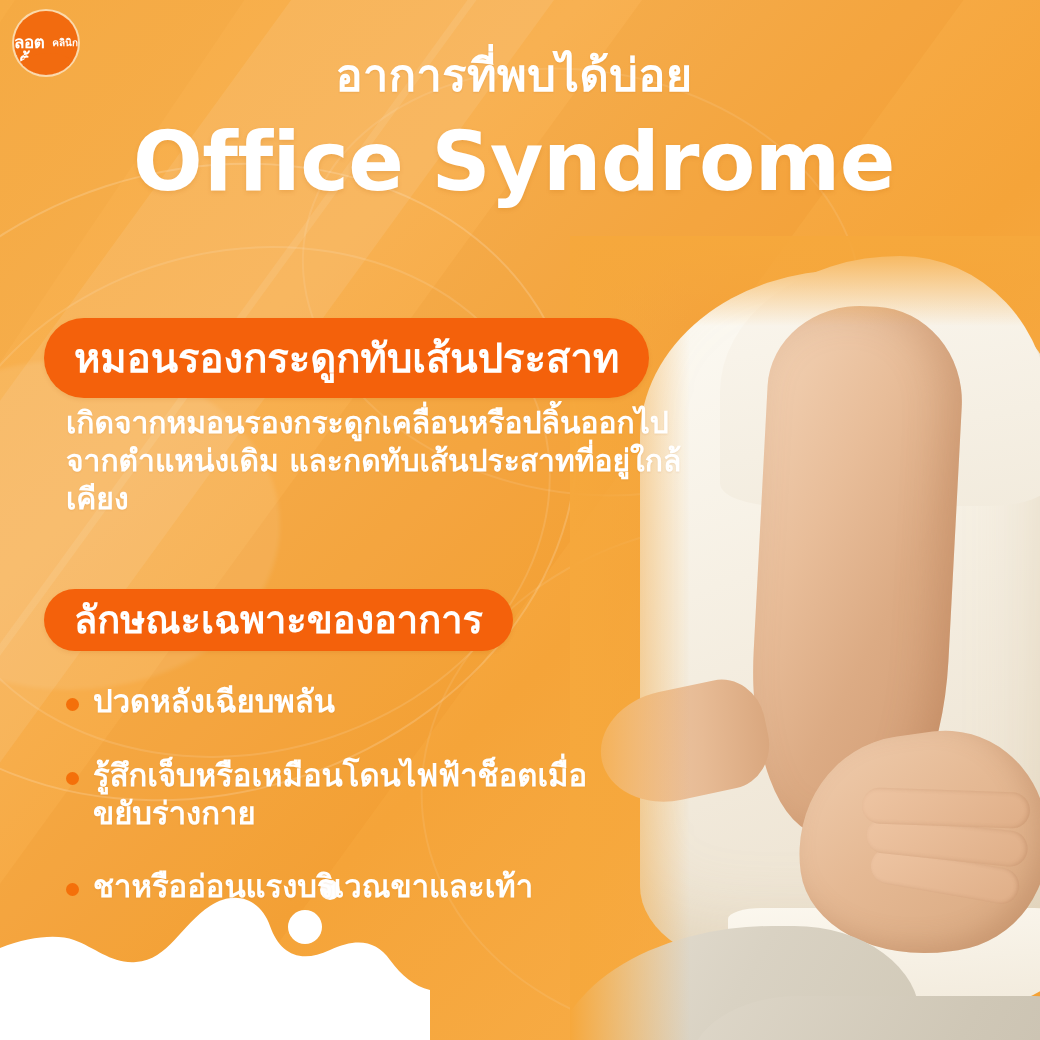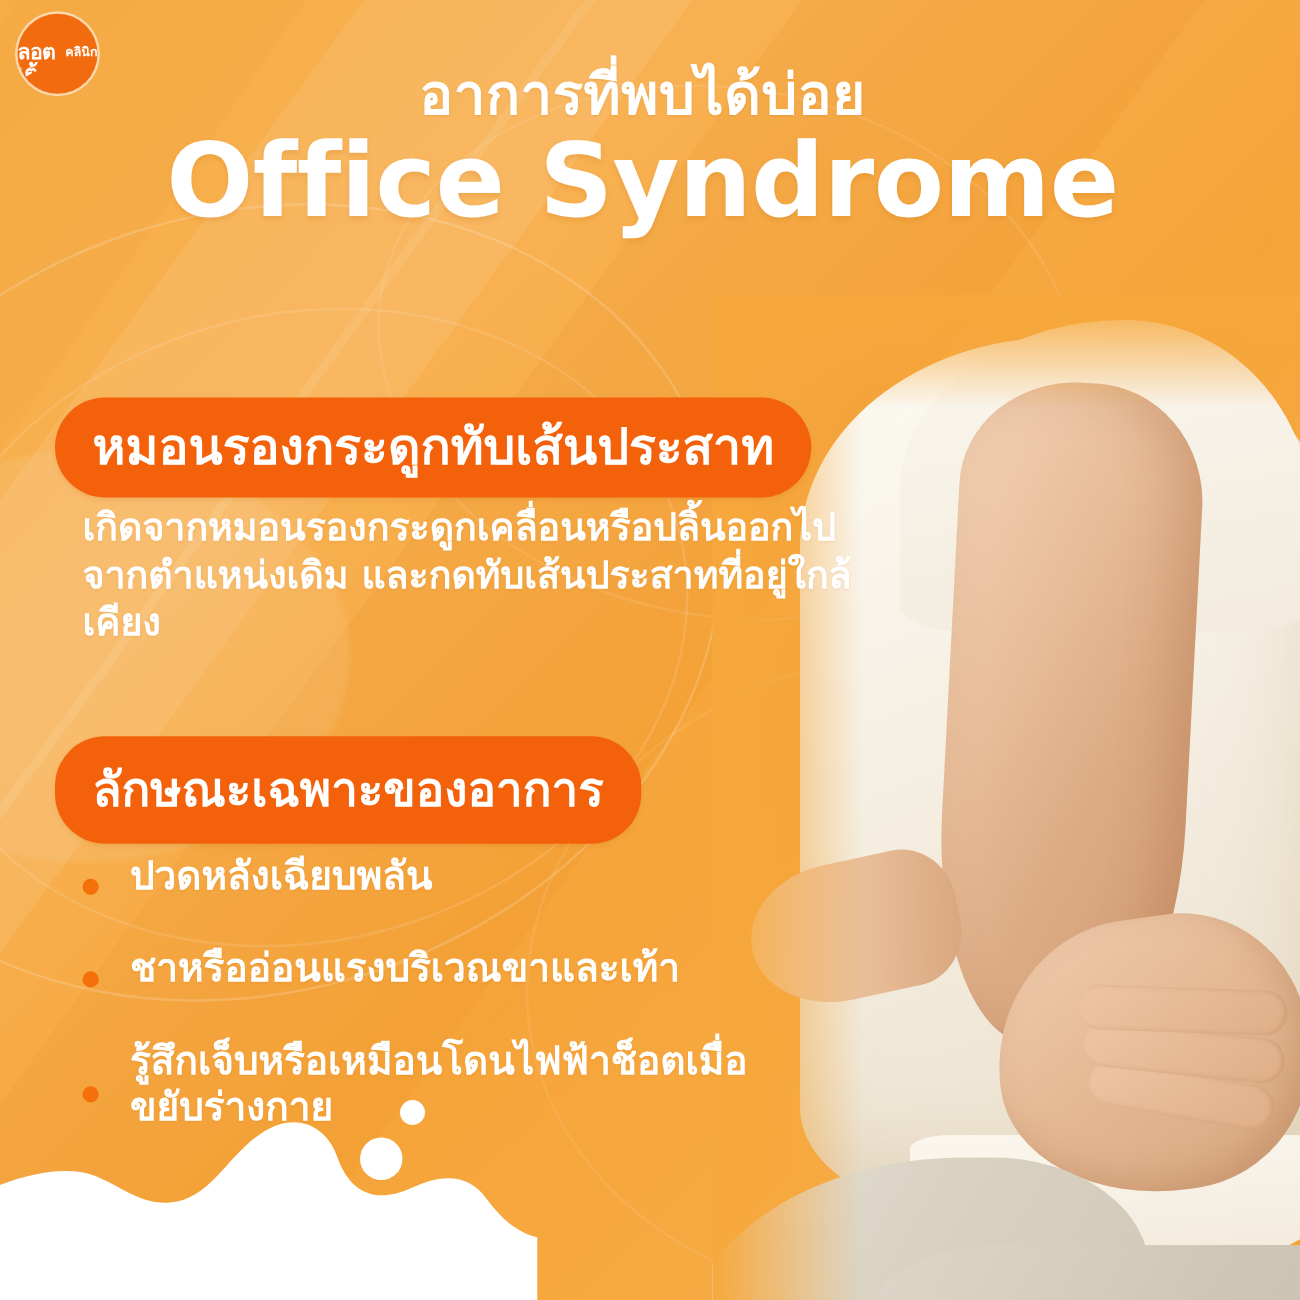--- a/index.html
+++ b/index.html
@@ -44,21 +44,21 @@
     background:#f26b0f;border-radius:55% 45% 0 0 / 100% 100% 0 0;
   }
 
   
   .header{position:absolute;left:0;top:52px;width:1028px;text-align:center;z-index:6;}
   .kicker{
     color:#ffffff;font-size:45px;font-weight:700;line-height:1.05;
     letter-spacing:.5px;text-shadow:0 1px 2px rgba(190,100,10,.18);
   }
   .maintitle{
-    color:#ffffff;font-size:82px;font-weight:700;line-height:1.05;margin-top:4px;
+    color:#ffffff;font-size:82px;font-weight:700;line-height:1.05;margin-top:20px;
     letter-spacing:-.5px;text-shadow:0 2px 4px rgba(190,100,10,.18);
   }
 
   
   .photo{
     position:absolute;right:0;top:236px;width:470px;height:804px;z-index:3;overflow:hidden;
   }
   .ph-shirt{
     position:absolute;left:70px;top:34px;width:430px;height:700px;
     background:linear-gradient(160deg,#fdfbf5 0%,#f6f0e4 40%,#efe6d6 75%,#e8ddcb 100%);
@@ -120,28 +120,28 @@
 
   
   .content{position:absolute;left:0;top:0;width:1040px;height:1040px;z-index:5;}
   .pill{
     position:absolute;display:inline-flex;align-items:center;
     background:#f4610b;border-radius:40px;color:#fff;
     font-weight:700;line-height:1;white-space:nowrap;
     box-shadow:0 2px 4px rgba(180,80,10,.12);
   }
   #pill1{left:44px;top:318px;height:80px;padding:0 30px;font-size:40px;}
-  #pill2{left:44px;top:589px;height:62px;padding:12px 30px;font-size:38px;}
+  #pill2{left:44px;top:589px;height:62px;padding:0 30px;font-size:38px;}
   .paragraph{
     position:absolute;left:66px;top:404px;width:630px;
     color:#fff;font-size:30px;font-weight:700;line-height:1.26;
     text-shadow:0 1px 2px rgba(190,100,10,.12);
   }
   .bullets{position:absolute;left:66px;top:683px;width:540px;}
-  .bullet{display:flex;align-items:center;margin-bottom:36px;gap:11px;}
+  .bullet{display:flex;align-items:flex-start;margin-bottom:36px;}
   .dot{
     flex:0 0 auto;width:13px;height:13px;border-radius:50%;
     background:#f4700a;margin-top:15px;margin-right:14px;
   }
   .btext{
     color:#fff;font-size:31px;font-weight:700;line-height:1.22;
     text-shadow:0 1px 2px rgba(190,100,10,.12);
   }
 
   
@@ -200,25 +200,25 @@
     <div class="paragraph">เกิดจากหมอนรองกระดูกเคลื่อนหรือปลิ้นออกไปจากตำแหน่งเดิม และกดทับเส้นประสาทที่อยู่ใกล้เคียง</div>
     <div class="pill" id="pill2">ลักษณะเฉพาะของอาการ</div>
 
     <div class="bullets">
       <div class="bullet">
         <span class="dot"></span>
         <span class="btext">ปวดหลังเฉียบพลัน</span>
       </div>
       <div class="bullet">
         <span class="dot"></span>
-        <span class="btext">ชาหรืออ่อนแรงบริเวณขาและเท้า</span>
+        <span class="btext">รู้สึกเจ็บหรือเหมือนโดนไฟฟ้าช็อตเมื่อขยับร่างกาย</span>
       </div>
       <div class="bullet">
         <span class="dot"></span>
-        <span class="btext">รู้สึกเจ็บหรือเหมือนโดนไฟฟ้าช็อตเมื่อขยับร่างกาย</span>
+        <span class="btext">ชาหรืออ่อนแรงบริเวณขาและเท้า</span>
       </div>
     </div>
   </div>
 
   <div class="dot-sm" style="left:288px;top:910px;width:34px;height:34px;"></div>
   <div class="dot-sm" style="left:320px;top:880px;width:20px;height:20px;"></div>
   <div class="blob-wrap">
     <svg width="430" height="200" viewBox="0 0 430 200" preserveAspectRatio="none">
       <path d="M0,108 C30,96 58,94 74,100 C96,108 112,124 136,122 C168,120 182,84 210,66
                C238,48 262,62 270,86 C280,114 300,124 330,110 C356,98 376,100 390,120

